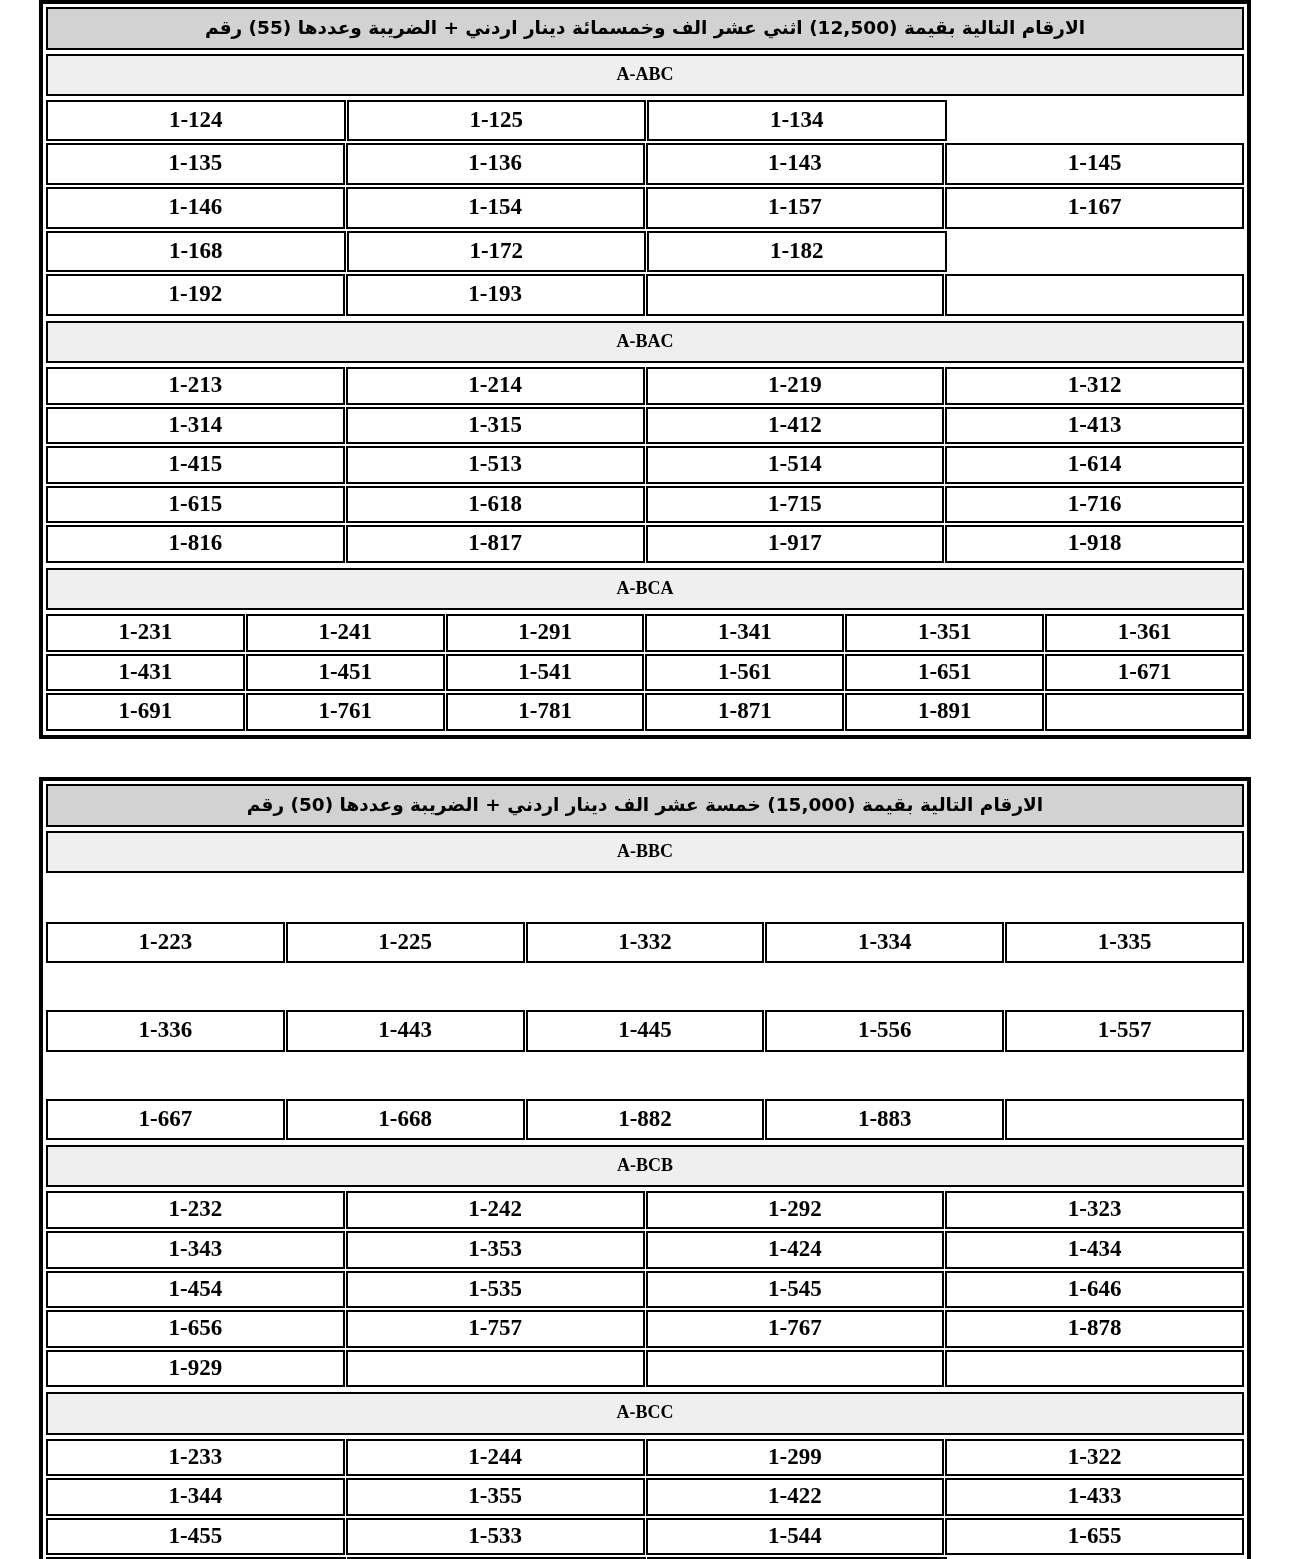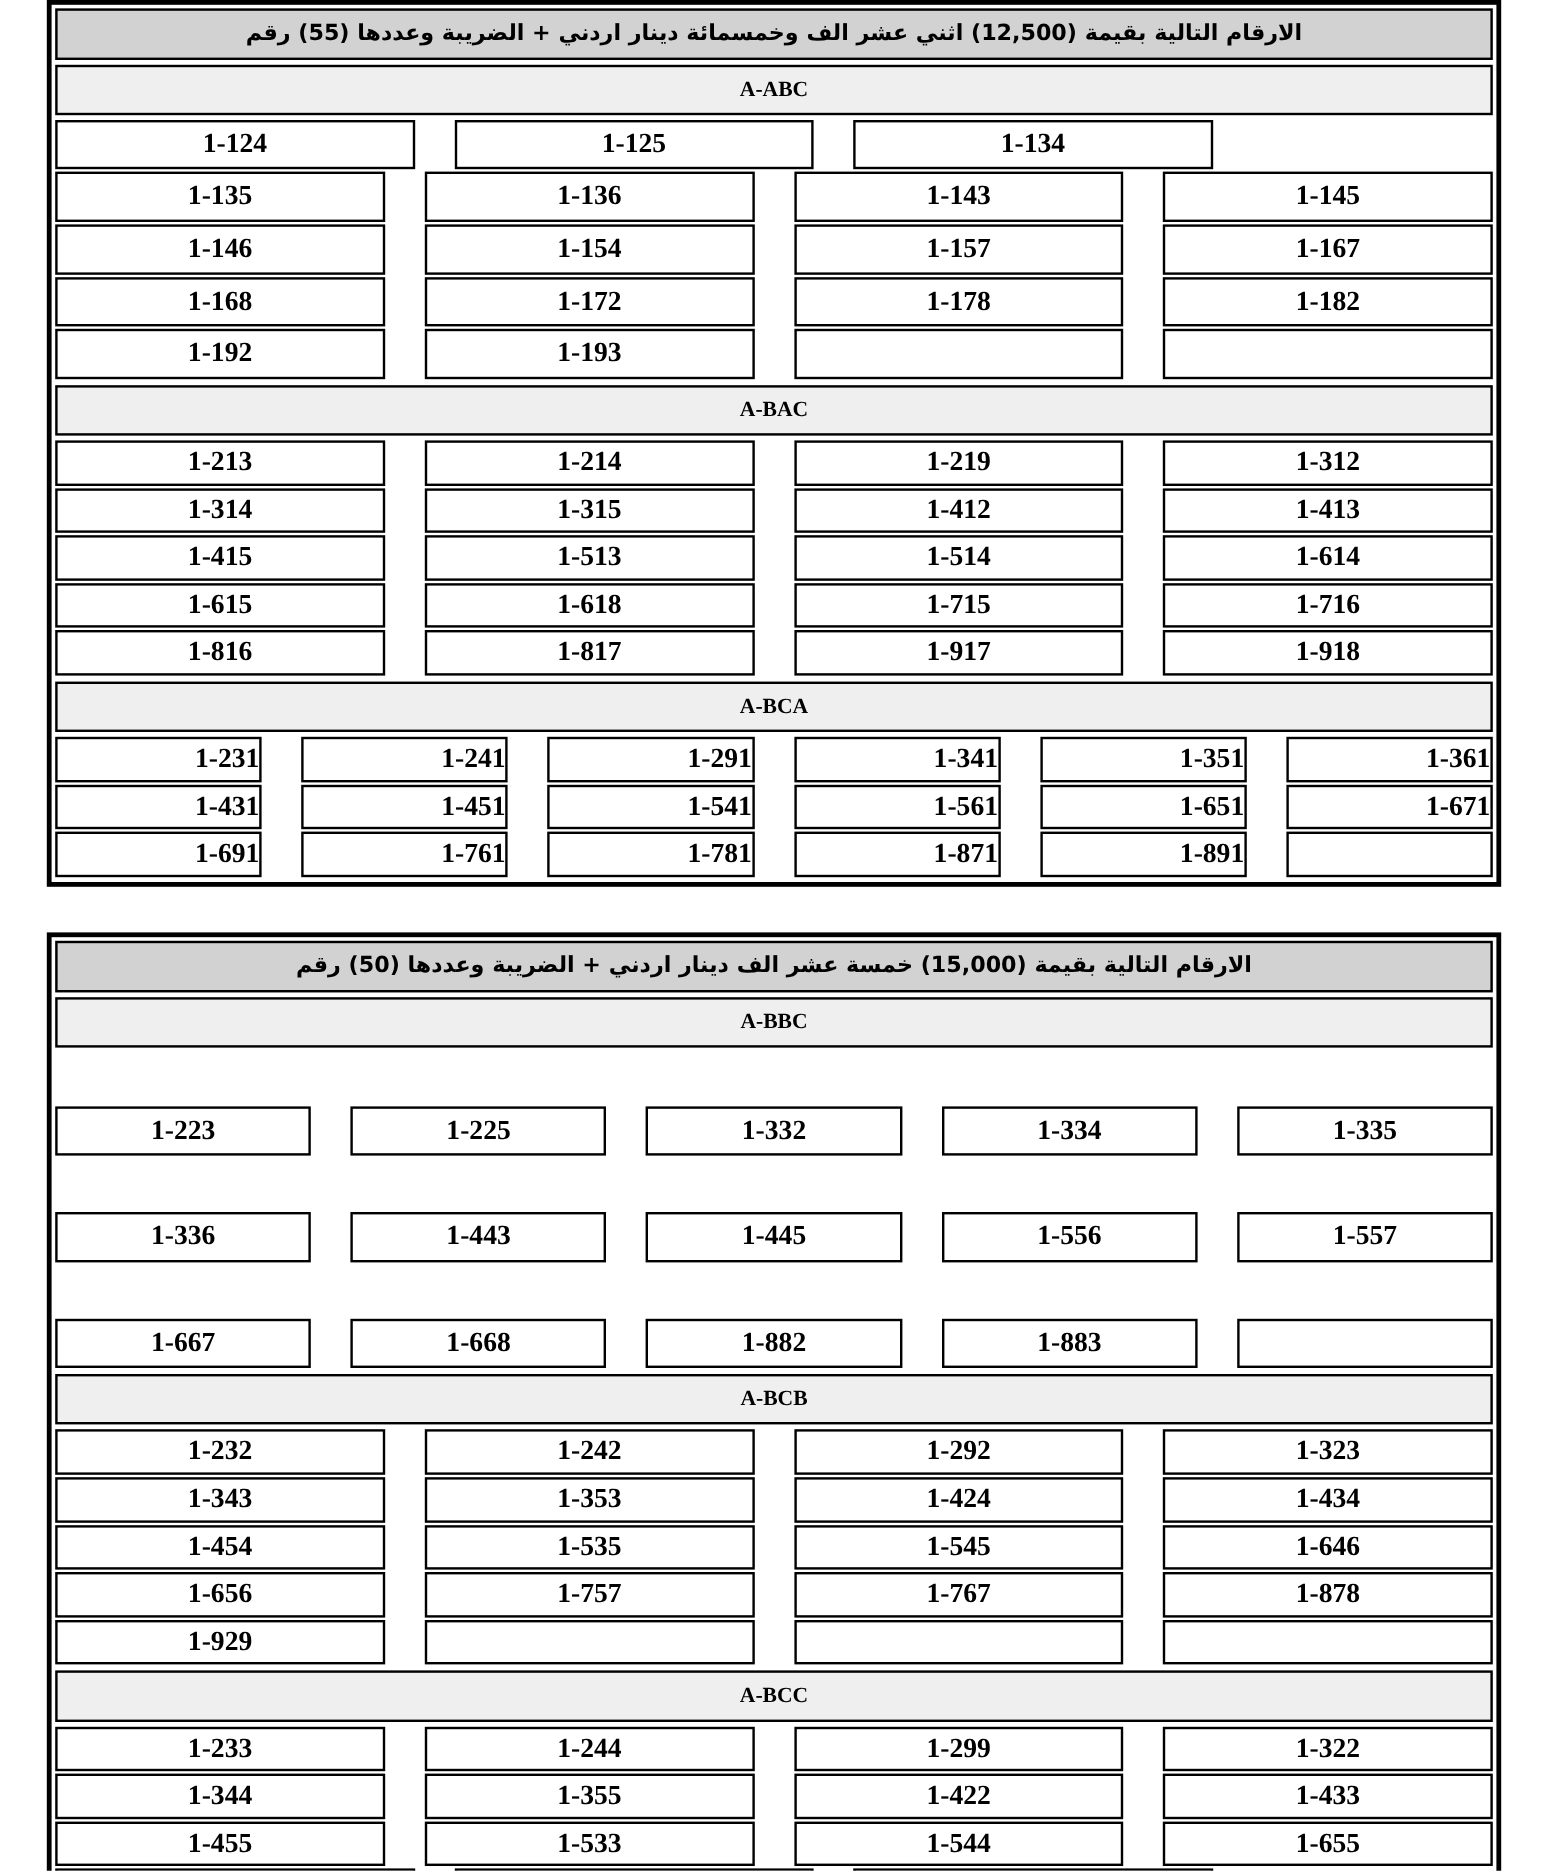--- a/index.html
+++ b/index.html
@@ -63,42 +63,41 @@
   }
 
   
   .rows{
     margin:0 3px 3px;
   }
   .row{
     display:flex;
     width:100%;
     box-sizing:border-box;
-    gap:32px;
   }
   .cell{
     box-sizing:border-box;
     border:2px solid #000;
     margin:1px 1px 1px 0;
     padding:4px 0 6px;
     text-align:center;
     font-family:"Liberation Serif", serif;
     font-weight:bold;
     font-size:23px;
     line-height:1.2;
     min-height:32px;
     background:#fff;
   }
   .cell:last-child{ margin-right:0; }
   .cell.empty{ color:transparent; }
 
   
   .c4 > .cell{ width:25%; }
   .c5 > .cell{ width:20%;margin-top:46px; }
-  .c6 > .cell{ width:16.6666%;text-align:right; }
+  .c6 > .cell{ width:16.6666%; }
 
   
   .rows.tight .cell{ padding:2px 0 4px; min-height:28px; }
 </style>
 </head>
 <body>
 
 <div class="page">
   <div id="tables-root">
       <div class="tbl">
@@ -118,21 +117,20 @@
           </div>
           <div class="row c4">
             <div class="cell">1-146</div>
             <div class="cell">1-154</div>
             <div class="cell">1-157</div>
             <div class="cell">1-167</div>
           </div>
           <div class="row c4">
             <div class="cell">1-168</div>
             <div class="cell">1-172</div>
-            <div class="cell">1-178</div>
             <div class="cell">1-182</div>
           </div>
           <div class="row c4">
             <div class="cell">1-192</div>
             <div class="cell">1-193</div>
             <div class="cell empty"></div>
             <div class="cell empty"></div>
           </div>
         </div>
         <div class="sec-head">A-BAC</div>

